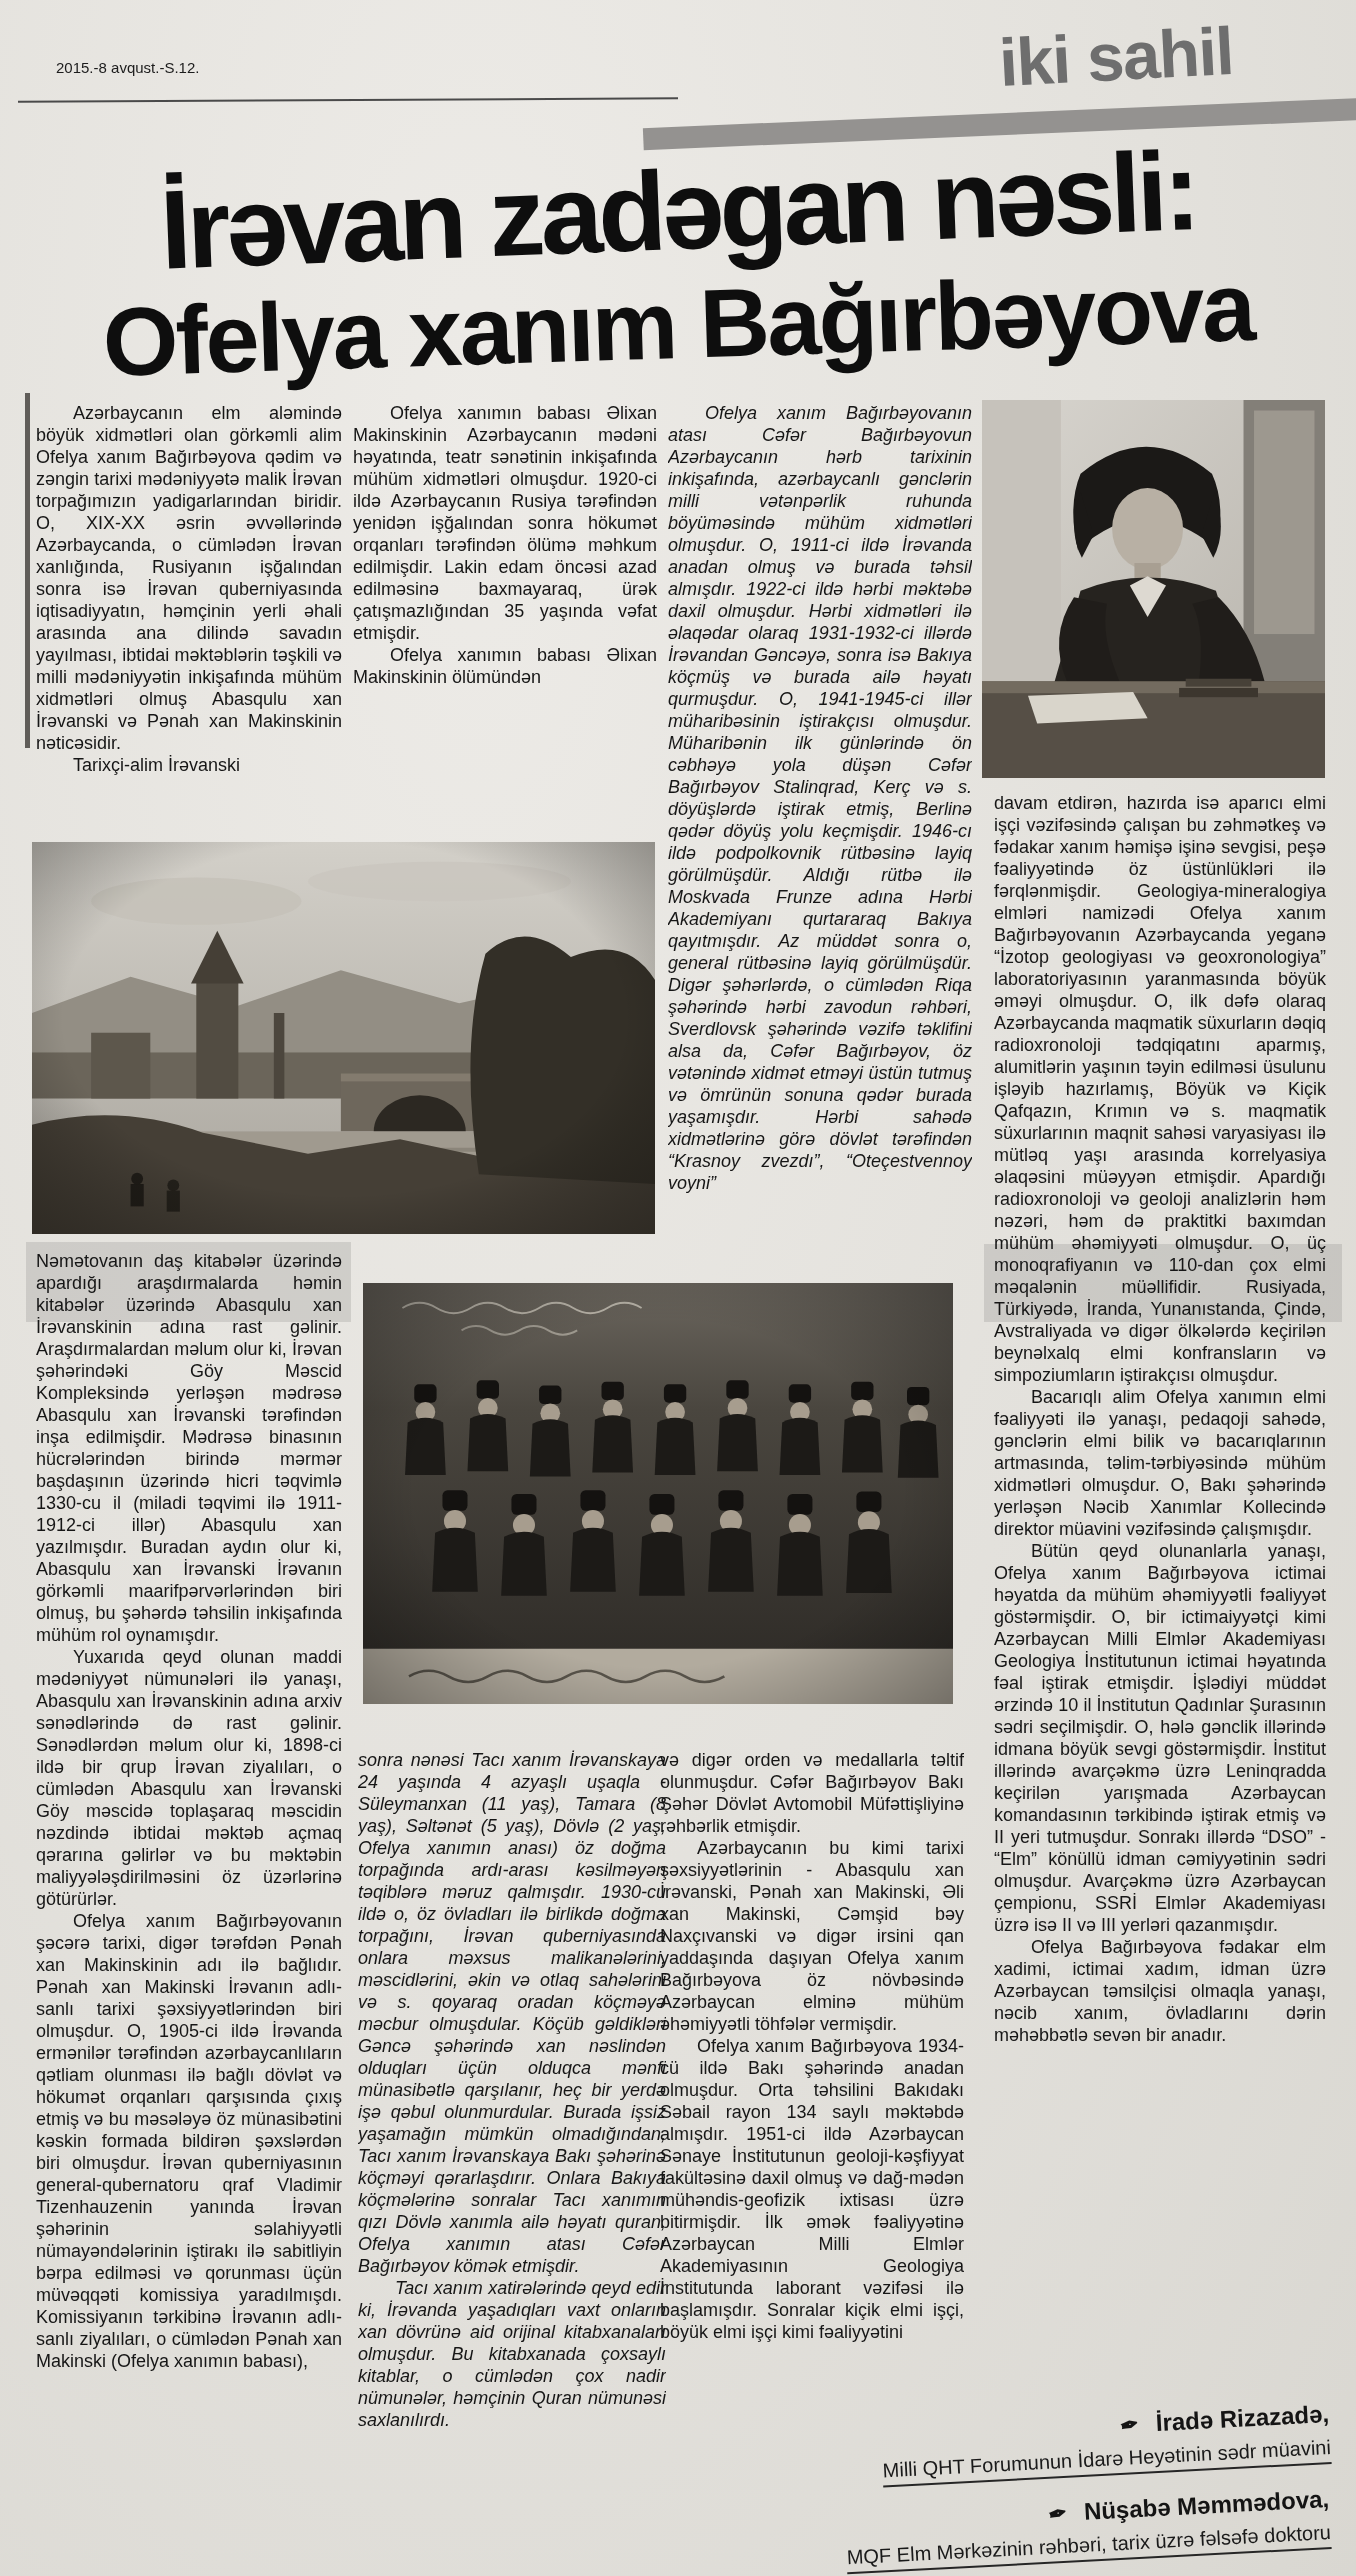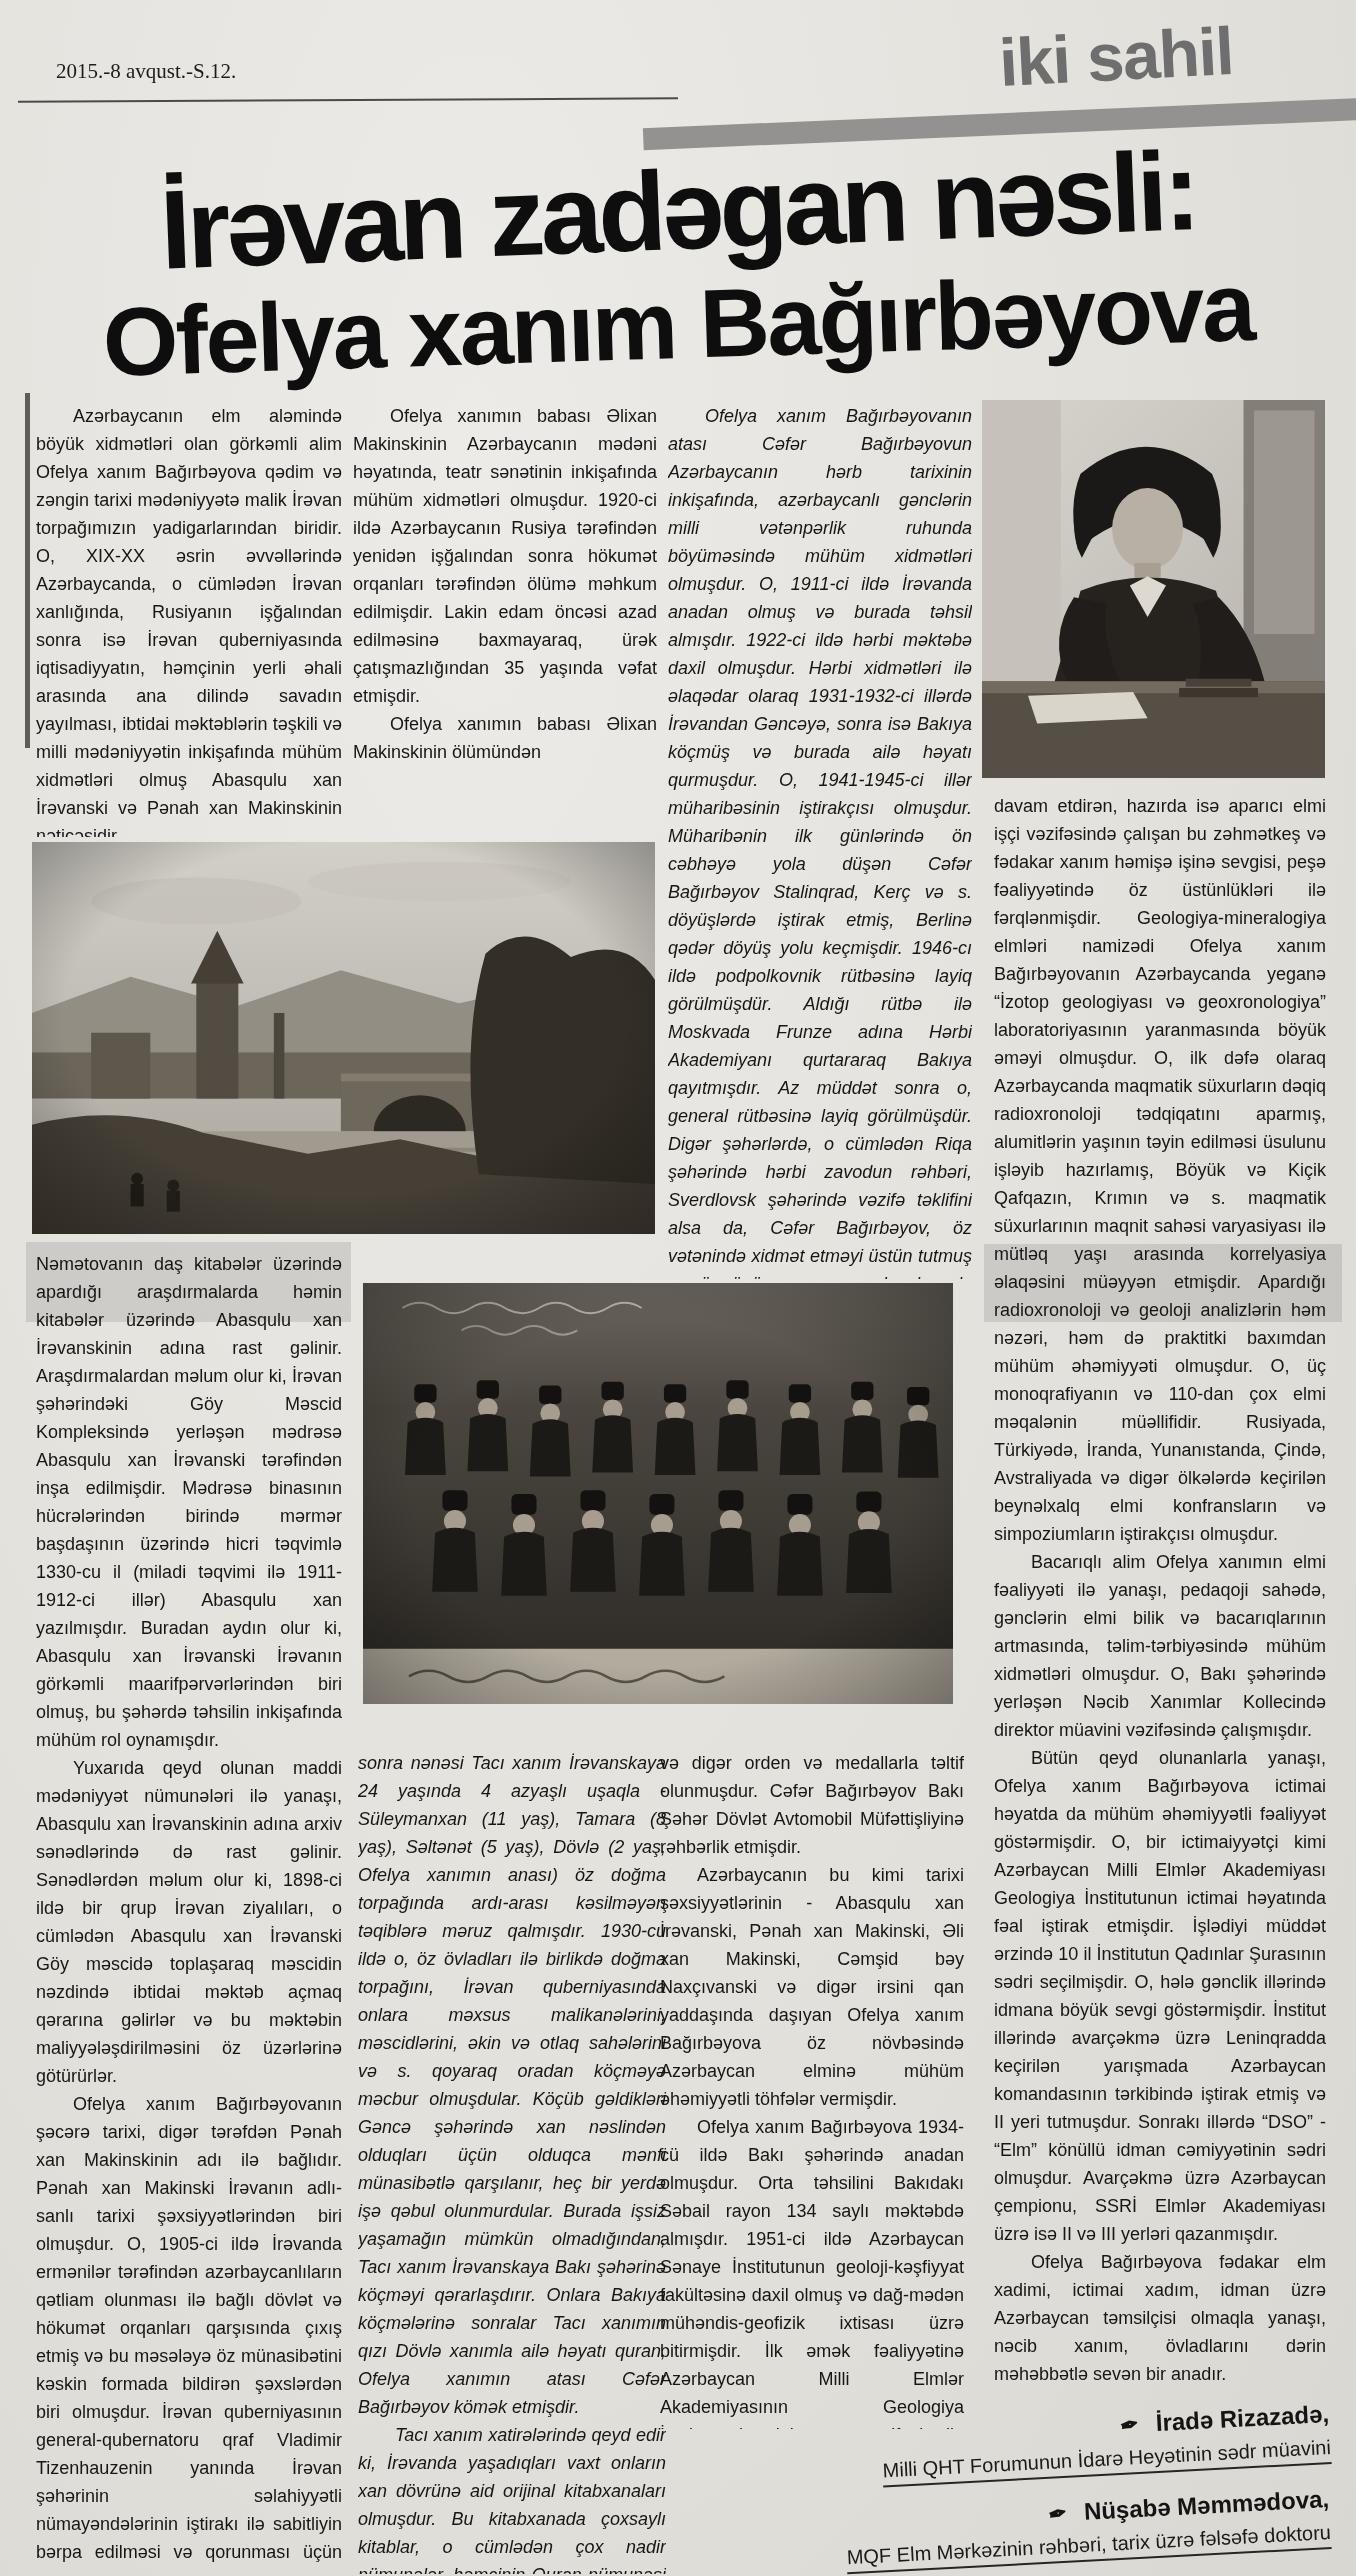--- a/index.html
+++ b/index.html
@@ -1,27 +1,27 @@
 <!DOCTYPE html>
 <html style="font-size:10.5px"><head>
 <meta charset="utf-8">
 <style>
   html,body{margin:0;padding:0;background:#8a8a8a;}
   #page{position:relative;width:1356px;height:2576px;overflow:hidden;
         background:radial-gradient(ellipse at 35% 18%, #edebe7 0%, #e3e1dc 55%, #d9d7d1 100%);
         font-family:"Liberation Sans",sans-serif;color:#161616;}
-  .date{position:absolute;left:56px;top:59px;font-family:Liberation Serif, serif;font-size:21px;color:#1c1c1c;}
+  .date{position:absolute;left:56px;top:59px;font-family:Liberation Sans, sans-serif;font-size:15px;color:#1c1c1c;}
   .date-rule{position:absolute;left:18.4px;top:99px;width:660px;height:2px;background:#4a4a4a;transform:rotate(-0.3deg);}
   .masthead{position:absolute;left:999px;top:18.4px;font-size:67px;font-weight:bold;color:#6e6e6e;
             letter-spacing:-1.3px;transform:rotate(-3deg);white-space:nowrap;}
   .mast-bar{position:absolute;left:643px;top:113px;width:723px;height:22.3px;background:#949290;transform:rotate(-2.4deg);}
   .hl{position:absolute;left:0;width:1356px;margin:0;text-align:center;font-weight:bold;color:#0e0e0e;white-space:nowrap;}
   .hl1{top:146px;font-size:112px;letter-spacing:-4.6px;transform:rotate(-2.2deg);}
   .hl2{top:269px;font-size:97px;letter-spacing:-2.6px;transform:rotate(-1.8deg);}
-  .textcol{position:absolute;text-align:justify;font-size:18px;line-height:28px;overflow:hidden;}
+  .textcol{position:absolute;text-align:justify;font-size:18px;line-height:22px;overflow:hidden;}
   .textcol p{margin:0;text-indent:37px;}
   .textcol p.cont{text-indent:0;}
   .photo{position:absolute;overflow:hidden;}
   .photo svg{display:block;width:100%;height:100%;}
   .artifact{position:absolute;pointer-events:none;}
   .sig{position:absolute;left:706px;width:624px;text-align:right;transform:rotate(-3deg);transform-origin:right center;}
   .sig-name{font-size:24px;font-weight:bold;color:#141414;}
   .pen{display:inline-block;margin-right:17px;font-size:22.3px;transform:rotate(-12deg);}
   .sig-title{display:inline-block;font-size:20px;margin-top:8px;border-bottom:2px solid #262626;padding-bottom:3.3px;color:#1a1a1a;}
 </style>

